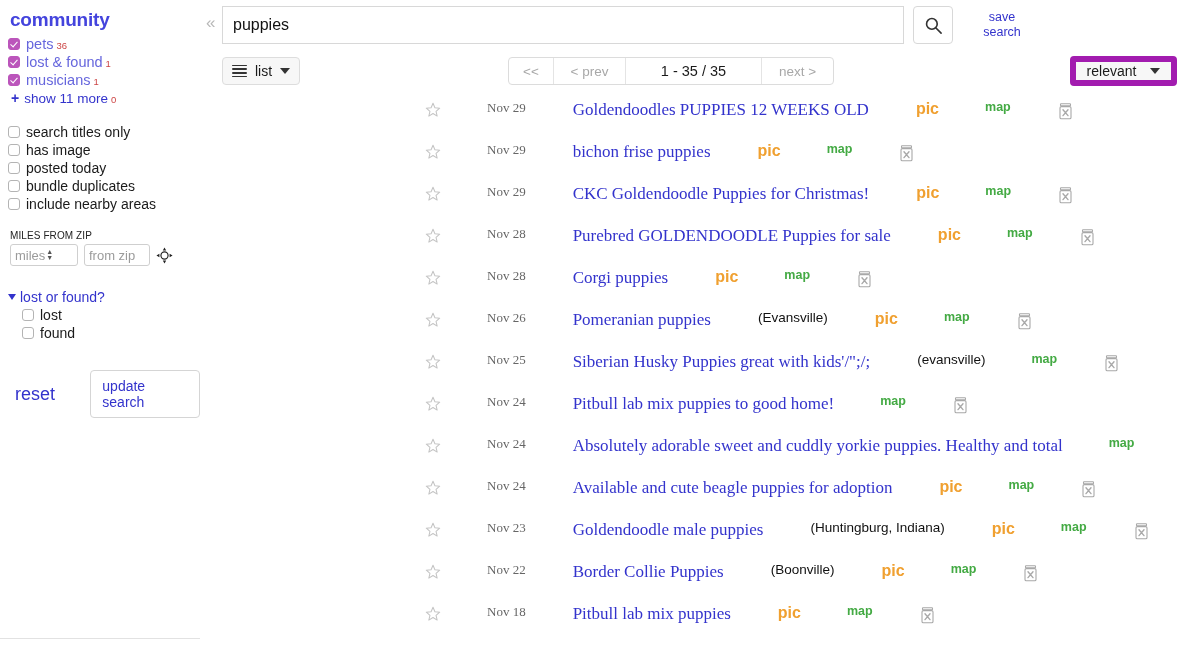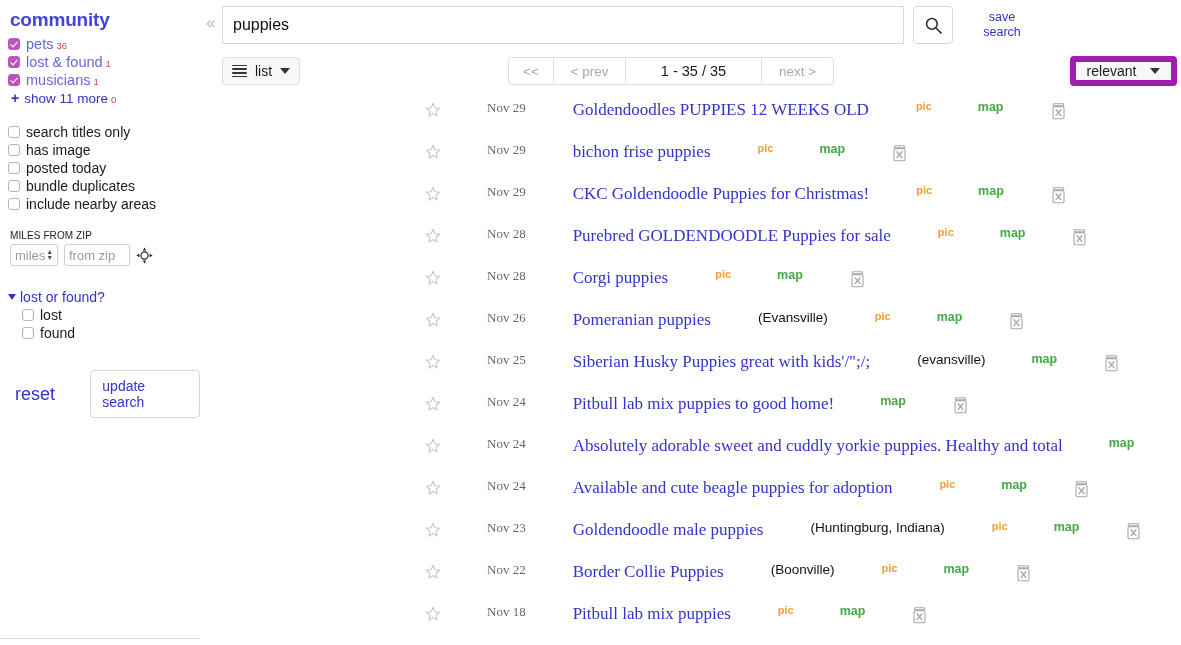--- a/index.html
+++ b/index.html
@@ -79,21 +79,21 @@
     font-weight: normal;
   }
   .miles-row { display: flex; align-items: center; gap: 6px; margin-left: 2px; }
   .inp {
     border: 1px solid #cfcfcf; border-radius: 3px;
     background: #fff; height: 22px;
     color: #9b9b9b; font-size: 13px;
     padding: 0 4px; display: flex; align-items: center;
     font-family: "Liberation Sans", sans-serif;
   }
-  .inp.miles { width: 48px; overflow: hidden; padding-right: 0; }
+  .inp.miles { width: 68px; overflow: hidden; padding-right: 0; }
   .inp.zip { width: 66px; }
   .spinner {
     display: flex; flex-direction: column; justify-content: center;
     margin-left: 1px; line-height: 5px;
   }
   .spinner span { font-size: 7px; color: #555; height: 6px; }
   .crosshair { width: 17px; height: 17px; position: relative; }
 
   .disclose {
     margin-top: 22px; font-size: 14px;
@@ -202,21 +202,21 @@
     font-size: 13px; color: #666; margin-right: 7px;
     white-space: nowrap;
   }
   .title {
     font-family: "Liberation Serif", serif;
     font-size: 17px; color: #3333cc; white-space: nowrap;
   }
   .hood {
     font-size: 13.5px; color: #111; margin-left: 7px; white-space: nowrap;
   }
-  .pic { color: #f0a030; font-size: 11px; font-weight: bold; margin-left: 7px; }
+  .pic { color: #f0a030; font-size: 16px; font-weight: bold; margin-left: 7px; }
   .map { color: #44aa44; font-size: 12.5px; font-weight: bold; margin-left: 6px; }
   .trash { width: 15px; height: 17px; margin-left: 7px; position: relative; top: 3px; }
 </style>
 </head>
 <body>
 
 <div id="app">
 
   <div id="sidebar">
 

